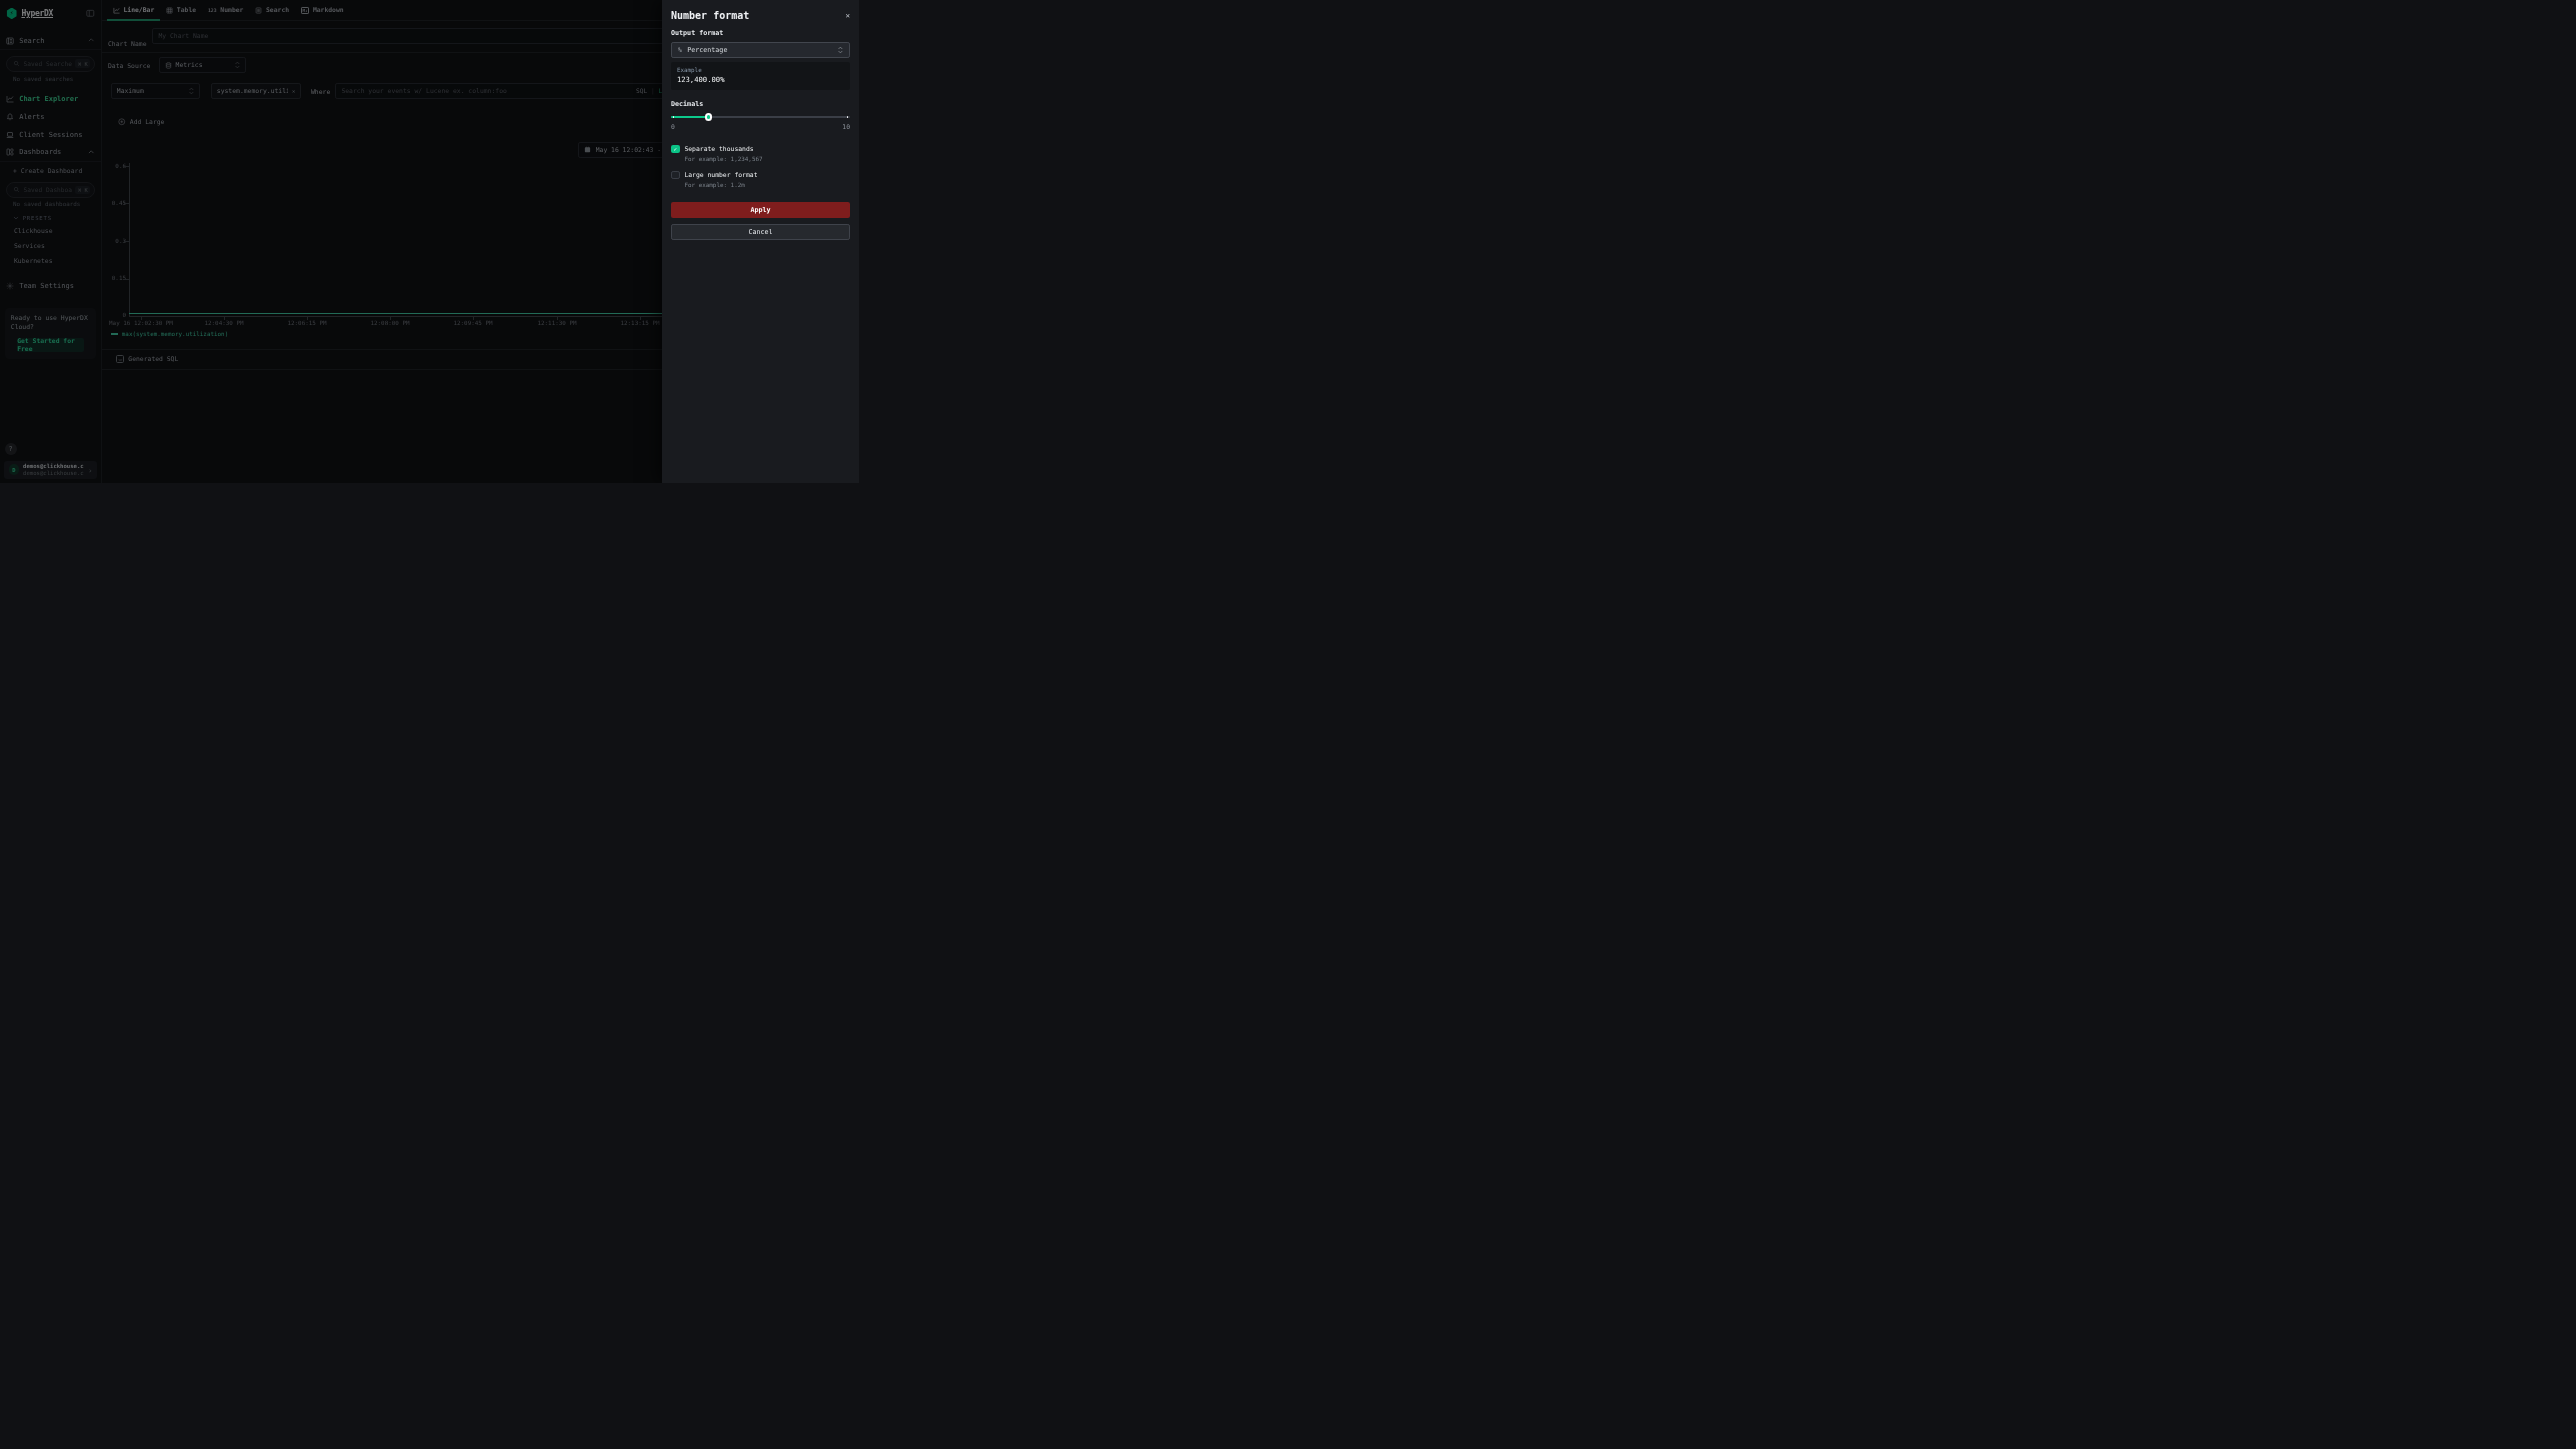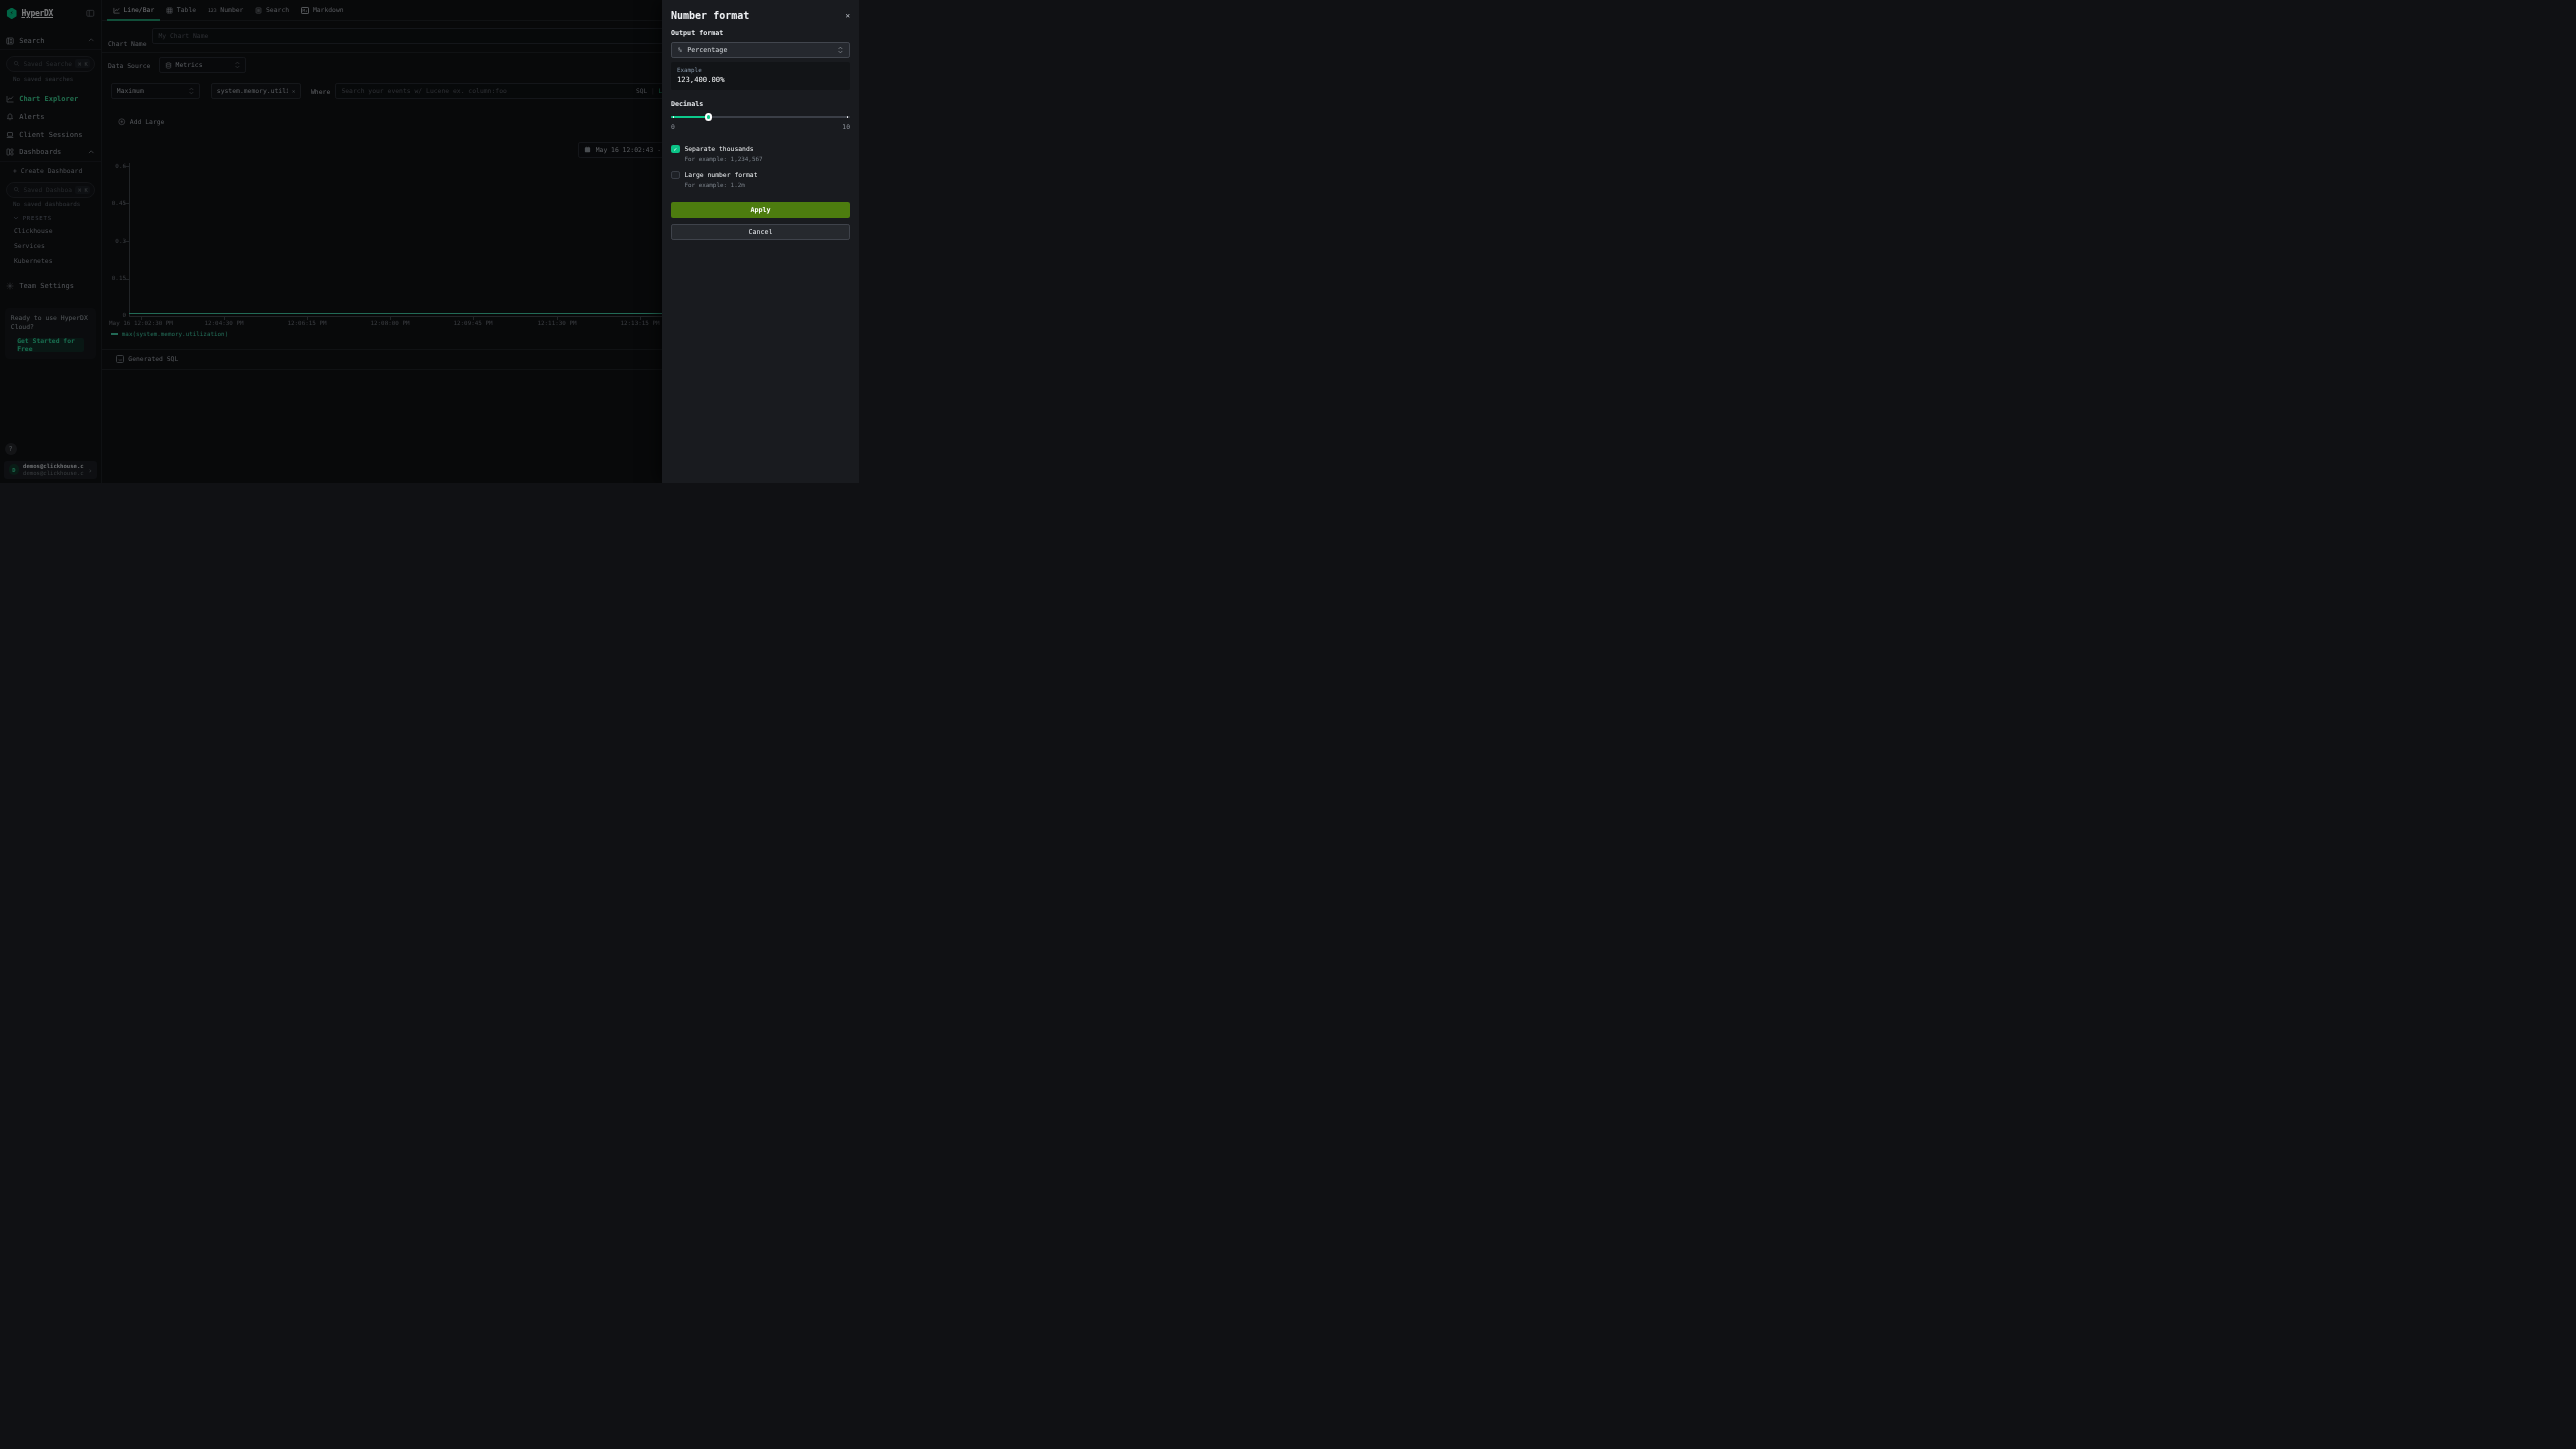--- a/index.html
+++ b/index.html
@@ -58,21 +58,21 @@
     font-size:5.4px; font-weight:bold; display:flex; align-items:center; justify-content:center; flex:none;}
   .user-lines { flex:1; min-width:0; line-height:6.4px; }
   .user-email { font-size:5.6px; font-weight:bold; color:#c9cdd2; white-space:nowrap; overflow:hidden;}
   .user-sub { font-size:5.6px; color:#6a7076; white-space:nowrap; overflow:hidden;}
   .chev-right::after { content:"›"; color:#6a7076; font-size:7.5px; }
 
   
   .tabsbar { position:absolute; left:102px; top:0; width:757px; height:21px;
     border-bottom:0.5px solid #1f2227; display:flex; align-items:stretch; padding-left:4.8px; }
   .tab { display:flex; align-items:center; gap:3.8px; padding:0 5.9px; font-size:6.4px;
-    color:#9fa4ab; position:relative; cursor:pointer;}
+    color:#9fa4ab; position:relative; cursor:pointer;font-weight:bold;}
   .tab.active { color:#cfd3d8; }
   .tab.active::after { content:""; position:absolute; left:0; right:0; bottom:-0.5px; height:1.6px; background:#21946c; }
   .num-ic { font-size:4.8px; color:inherit; }
   .md-ic::after { content:"M↓"; font-size:4.3px; border:0.5px solid currentColor; border-radius:1.1px; padding:0 0.5px;}
 
   .field-label { font-size:6.4px; color:#9ba1a8; }
   .sel-box { display:flex; align-items:center; gap:3.8px; height:16px; border:0.5px solid #272b31;
     background:#101216; border-radius:2.1px; padding:0 4.8px; font-size:6.4px; color:#a8adb4;}
   .sel-box .chev-ud { margin-left:auto; color:#6a7076; display:flex; }
   .divider-h { background:#1f2227; height:0.5px; }
@@ -131,21 +131,21 @@
   .cb-row { margin:0 9px; display:flex; align-items:center; gap:4.8px; }
   .cb { width:8.6px; height:8.6px; border-radius:2.1px; flex:none; display:flex; align-items:center; justify-content:center;}
   .cb.checked { background:#0bc487; }
   .cb.checked::after { content:"✓"; color:#fff; font-size:5.4px; font-weight:bold; }
   .cb.unchecked { background:#1e2126; border:0.5px solid #3a3e46; }
   .cb-label { font-size:6.4px; color:#eef1f3; }
   .cb-sub { margin:2.7px 9px 0 22.5px; font-size:5.9px; color:#7b828a; }
 
   .btn { margin:0 9px; height:15.6px; border-radius:2.1px; display:flex; align-items:center;
     justify-content:center; font-size:6.7px; cursor:pointer;}
-  .btn-apply { background:#4d7c0f; color:#fff; font-weight:bold; margin-top:14px; }
+  .btn-apply { background:#7f1d1d; color:#fff; font-weight:bold; margin-top:14px; }
   .btn-cancel { background:#26292e; border:0.5px solid #3f434b; color:#e8ebef; margin-top:6.4px; }
 
   svg { display:block; }
 </style>
 </head>
 <body>
 
 <div class="sidebar">
   <div class="logo-row">
     <div class="logo-hex">⚡</div>

